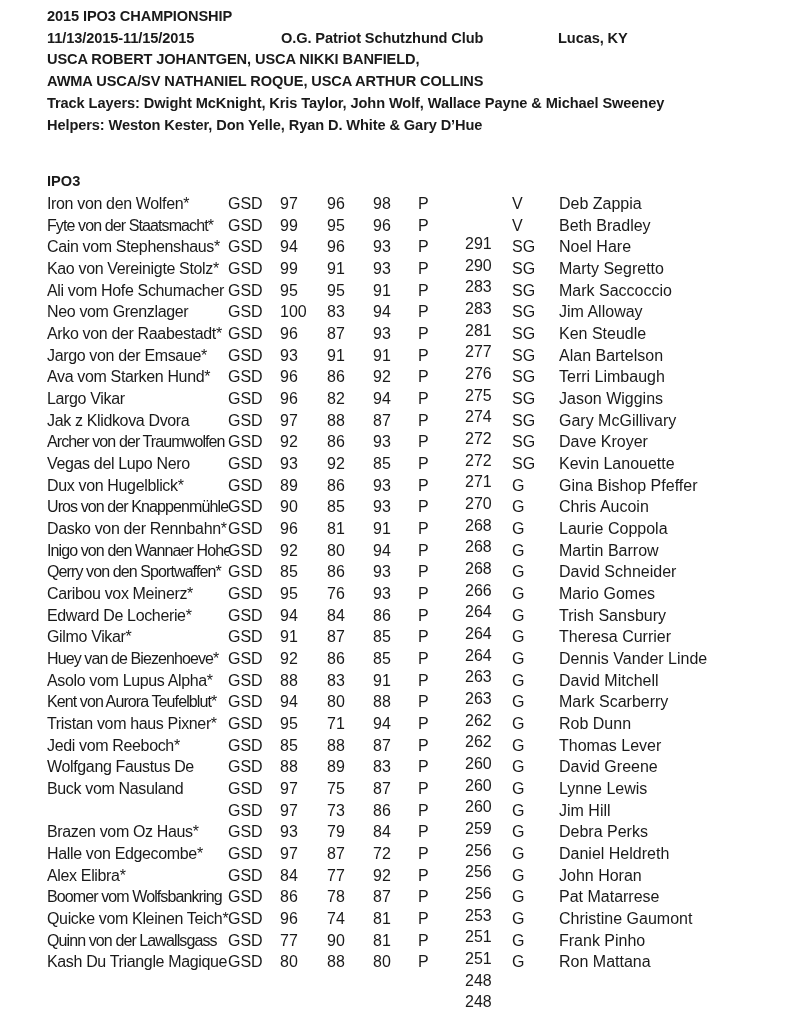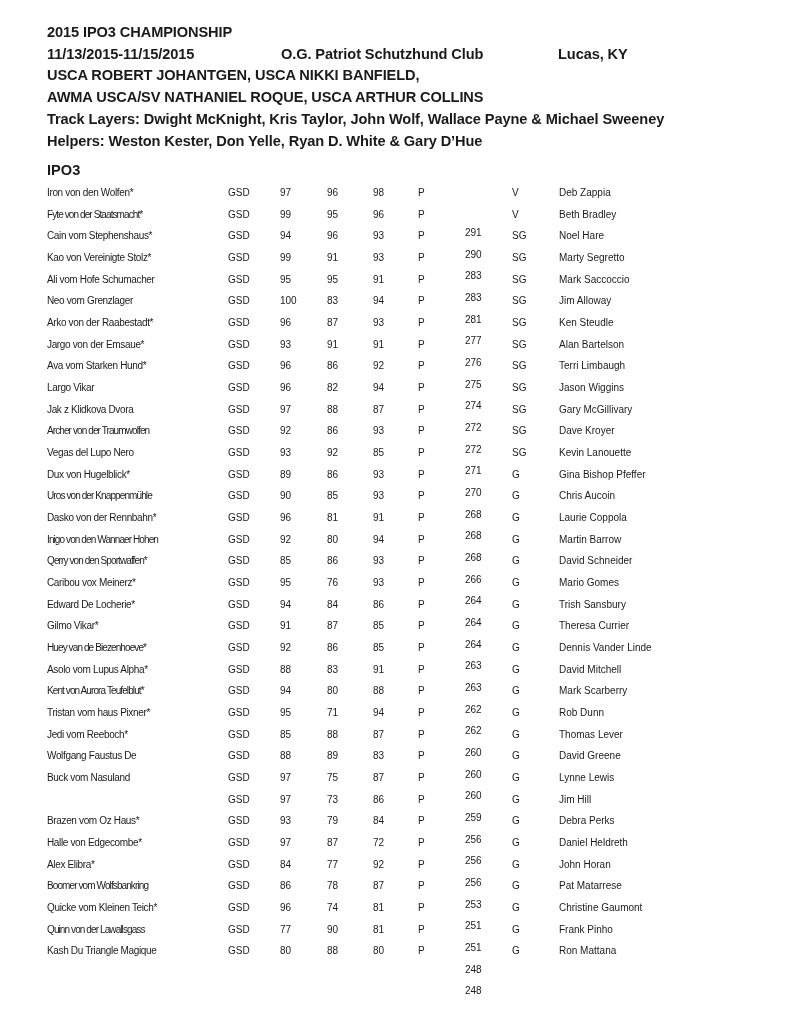--- a/index.html
+++ b/index.html
@@ -11,52 +11,52 @@
       width: 791px;
       height: 1024px;
       position: relative;
       overflow: hidden;
       font-family: "Liberation Sans", "DejaVu Sans", sans-serif;
       color: #1a1a1a;
     }
     .page {
       position: absolute;
       left: 47px;
-      top: 22px;
+      top: 6px;
       width: 720px;
     }
     .hdr {
       font-weight: bold;
       font-size: 14.6px;
       line-height: 21.7px;
       white-space: nowrap;
       letter-spacing: -0.1px;
       color: #1a1a1a;
     }
     .hdr-row2 {
       position: relative;
       height: 21.7px;
     }
     .hdr-row2 span {
       position: absolute;
       top: 0;
     }
     .section {
-      margin-top: 8px;
+      margin-top: 35px;
       font-weight: bold;
       font-size: 14.6px;
       line-height: 21.7px;
     }
     .rows {
       position: relative;
     }
     .row {
       position: relative;
       height: 21.68px;
-      font-size: 10px;
+      font-size: 16px;
       line-height: 21.68px;
       white-space: nowrap;
     }
     .row span {
       position: absolute;
       top: 0;
     }
     .c-name { left: 0; width: 182px; overflow: hidden; letter-spacing: -0.35px; }
     .c-name.tight { letter-spacing: -0.9px; }
     .c-breed { left: 181px; }

